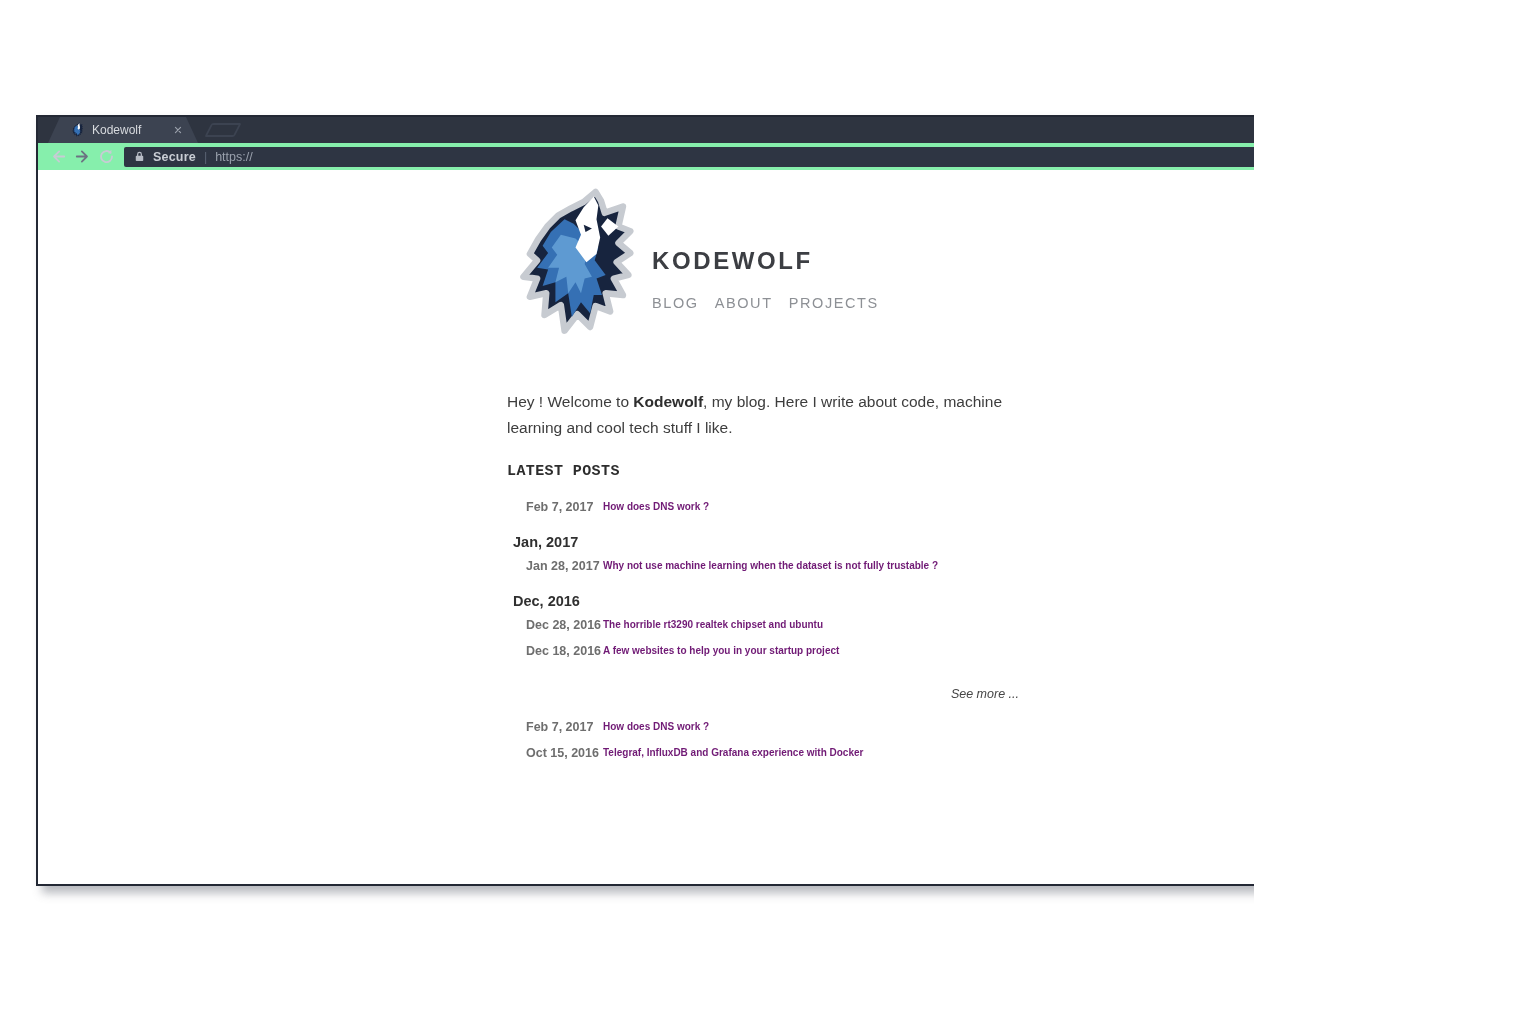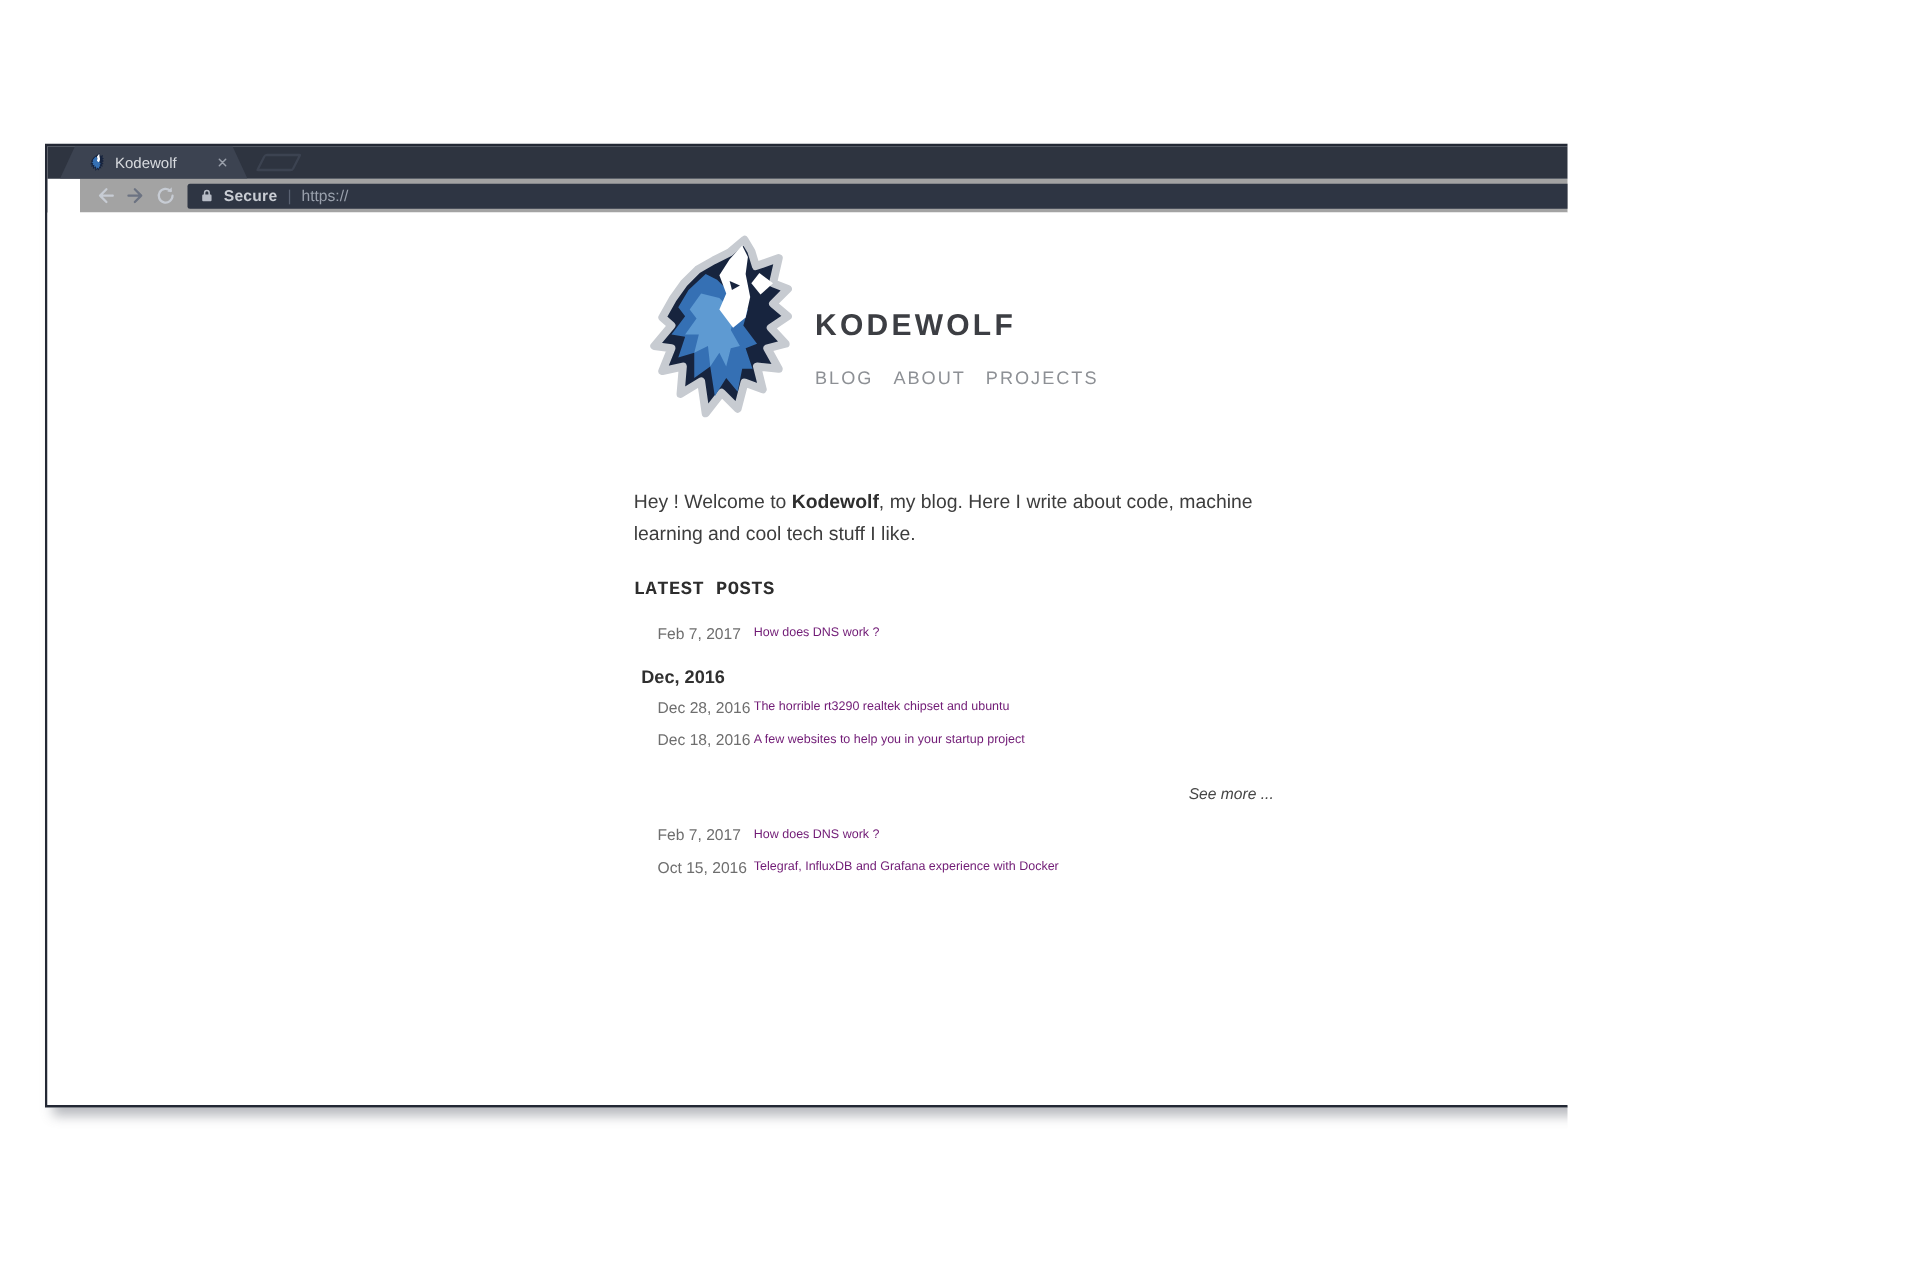--- a/index.html
+++ b/index.html
@@ -19,21 +19,21 @@
          display:flex; align-items:center; padding:0 14px 0 22px; }
   .tab-title { flex:1; margin-left:7px; font-size:12px; color:#d7dade; white-space:nowrap; overflow:hidden; }
   .tab-close { width:12px; height:12px; flex:none; }
   .newtab { position:absolute; left:170px; top:6px; width:30px; height:14px;
             border:2px solid #3c4351; border-radius:2px; transform:skewX(-27deg); }
   .profile-btn { position:absolute; right:20px; top:4px; width:25px; height:18px;
                  background:#3a4150; border:1px solid #4b5260; border-radius:3px;
                  display:flex; align-items:center; justify-content:center; }
 
   
-  .toolbar { height:27px; background:#a3a3a3; display:flex; align-items:center; padding:0 10px 0 8px;margin-left:26px; }
+  .toolbar { height:27px; background:#86efac; display:flex; align-items:center; padding:0 10px 0 8px; }
   .nav-btn { width:24px; height:22px; display:flex; align-items:center; justify-content:center; flex:none; }
   .urlbar { flex:1; height:20px; margin:0 8px 0 6px; background:#2e3543; border-radius:2px;
             display:flex; align-items:center; padding:0 9px; }
   .secure-label { margin-left:7px; font-size:12.5px; font-weight:bold; color:#c9cdd4; letter-spacing:.2px; }
   .url-sep { margin:0 8px; font-size:12.5px; color:#5a6272; }
   .url-text { font-size:12.5px; color:#99a0ac; }
   .url-star { margin-left:auto; width:17px; height:17px; }
   .menu-btn { width:20px; height:22px; display:flex; align-items:center; justify-content:center; flex:none; }
 
   
@@ -55,21 +55,21 @@
   .brand-nav { margin-top:20px; display:flex; gap:16px; }
   .brand-nav a { font-size:14.5px; letter-spacing:1.6px; color:#8d9095; text-decoration:none; cursor:pointer; }
 
   .intro { margin-top:46px; font-size:15.5px; line-height:26px; color:#3d3d3d; }
   .intro b { color:#2e2e2e; }
 
   .section-title { margin-top:22px; font-size:15px; font-weight:bold; color:#2d2d2d; letter-spacing:.4px;font-family:Liberation Mono, monospace; }
 
   .group { margin-top:17px; }
   .month { padding-left:6px; font-size:14.5px; font-weight:bold; color:#303030; }
-  .post-row { display:flex; align-items:center; margin-top:6px; line-height:20px; }
+  .post-row { display:flex; align-items:center; margin-top:6px; line-height:20px;font-weight:bold; }
   .post-date { flex:none; width:77px; margin-left:19px; font-size:12.5px; color:#6e6e6e; }
   .post-link { font-size:10px; color:#701a75; text-decoration:none; cursor:pointer; }
 
   .see-more { margin-top:26px; text-align:right; font-style:italic; font-size:12.5px; color:#454545; cursor:pointer; }
 
   .best-list { margin-top:16px; }
   .best-list .post-row:first-child { margin-top:0; }
 </style>
 </head>
 <body>
@@ -165,20 +165,27 @@
 
         <div class="section-title">LATEST POSTS</div>
 
         <div class="group">
           <div class="post-row">
             <span class="post-date">Feb 7, 2017</span>
             <a class="post-link">How does DNS work ?</a>
           </div>
         </div>
 
+        <div class="group">
+          <div class="month">Jan, 2017</div>
+          <div class="post-row">
+            <span class="post-date">Jan 28, 2017</span>
+            <a class="post-link">Why not use machine learning when the dataset is not fully trustable ?</a>
+          </div>
+        </div>
 
         <div class="group">
           <div class="month">Dec, 2016</div>
           <div class="post-row">
             <span class="post-date">Dec 28, 2016</span>
             <a class="post-link">The horrible rt3290 realtek chipset and ubuntu</a>
           </div>
           <div class="post-row">
             <span class="post-date">Dec 18, 2016</span>
             <a class="post-link">A few websites to help you in your startup project</a>

